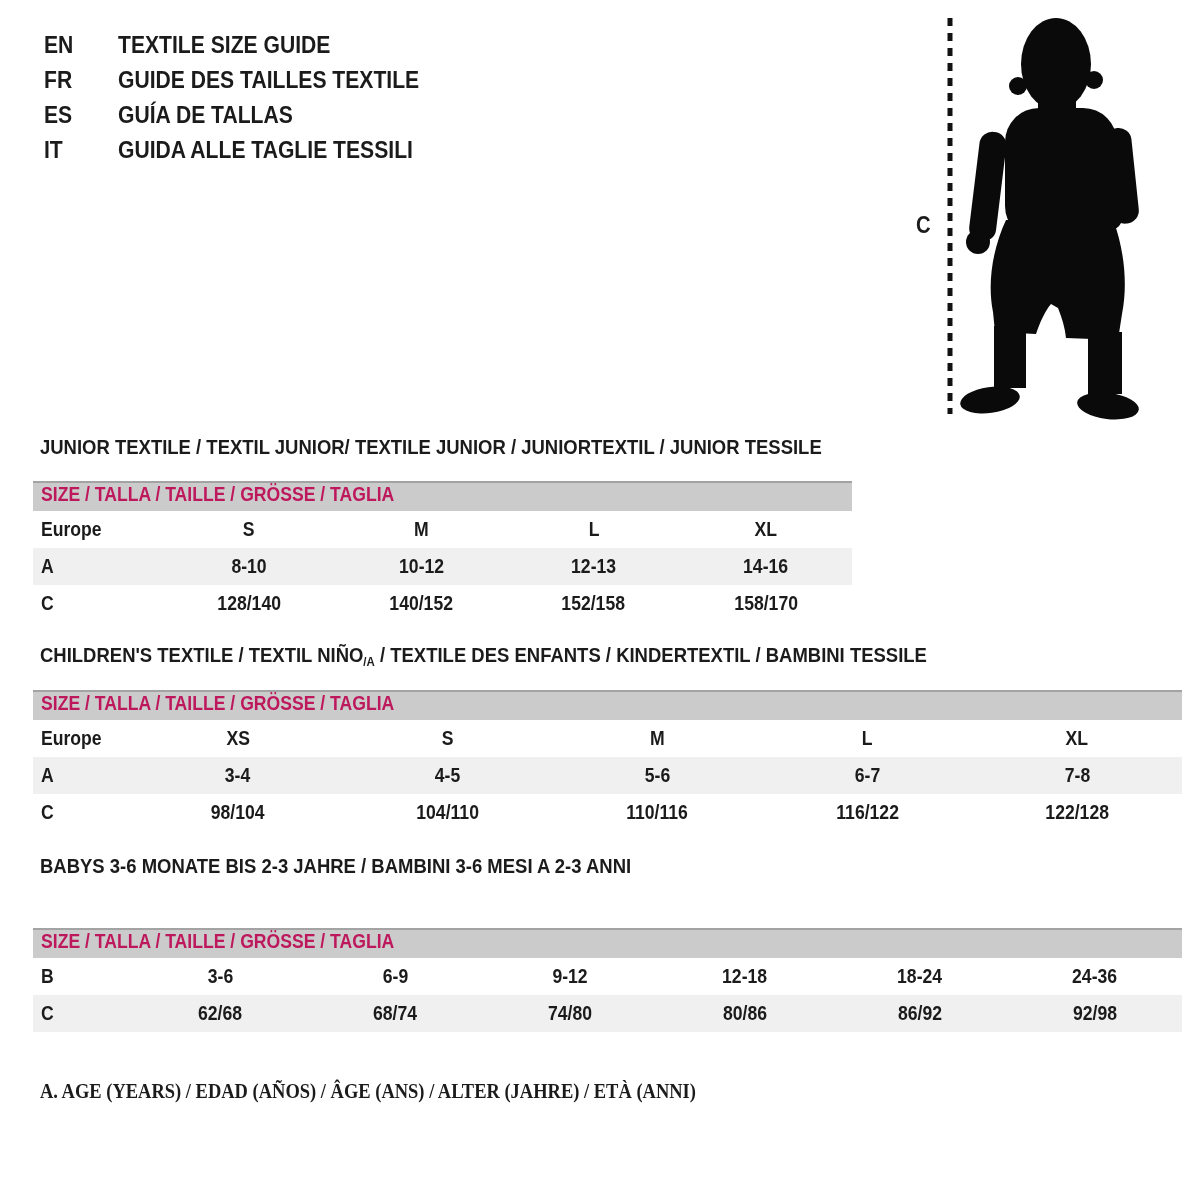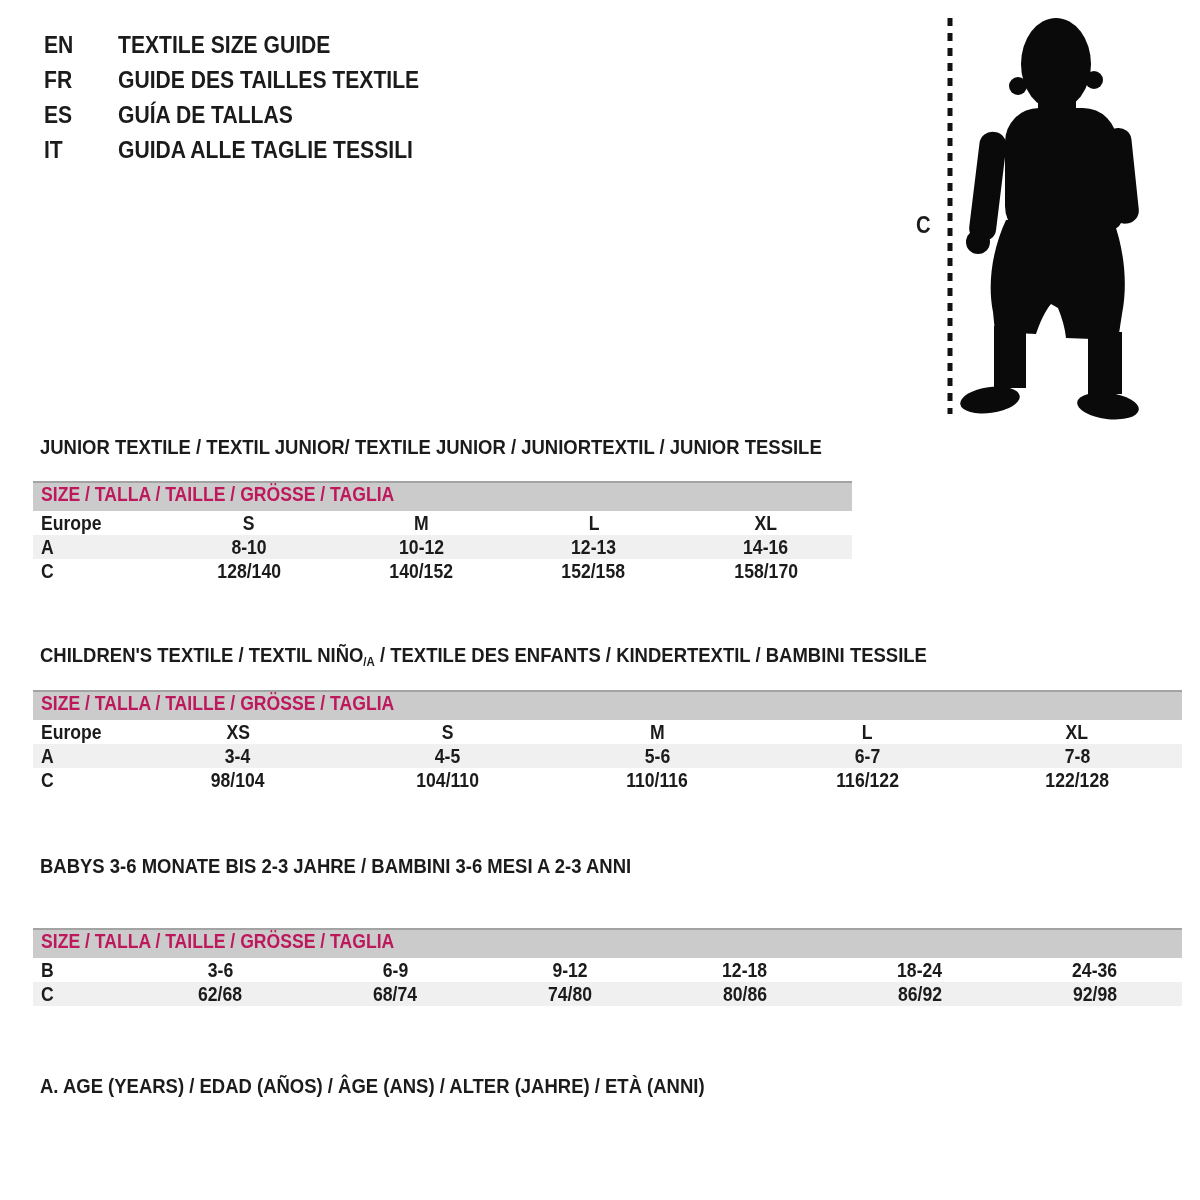--- a/index.html
+++ b/index.html
@@ -28,31 +28,31 @@
   .title-babies{top:849px;line-height:34px;}
   .title-sub{font-size:0.62em;vertical-align:-4px;}
 
   
   .table{position:absolute;left:33px;font-size:20px;}
   .table-junior{top:481px;width:819px;}
   .table-children{top:690px;width:1149px;}
   .table-babies{top:928px;width:1149px;}
   .thead{height:28px;background:#cbcbcb;border-top:2px solid #a3a3a3;
          display:flex;padding-left:8px;color:#be185d;}
-  .trow{display:flex;height:24px;align-items:center;}
+  .trow{display:flex;height:37px;align-items:center;}
   .trow.shaded{background:#f0f0f0;}
   .tlabel{padding-left:8px;}
   .table-junior .tlabel{width:122px;}
   .table-children .tlabel{width:92px;}
   .table-babies .tlabel{width:92px;}
   .tcell{flex:1;text-align:center;}
 
   
   .legend{position:absolute;left:40px;top:1068px;font-size:21px;}
-  .legend-line{height:36px;display:flex;align-items:center;}
+  .legend-line{height:36px;display:flex;align-items:flex-end;font-family:Liberation Serif, serif;}
 </style>
 </head>
 <body>
 
 <div class="page">
 
   <div class="lang-block">
     <div class="lang-row">
       <span class="lang-code"><span class="cx">EN</span></span>
       <span class="cx">TEXTILE SIZE GUIDE</span>

